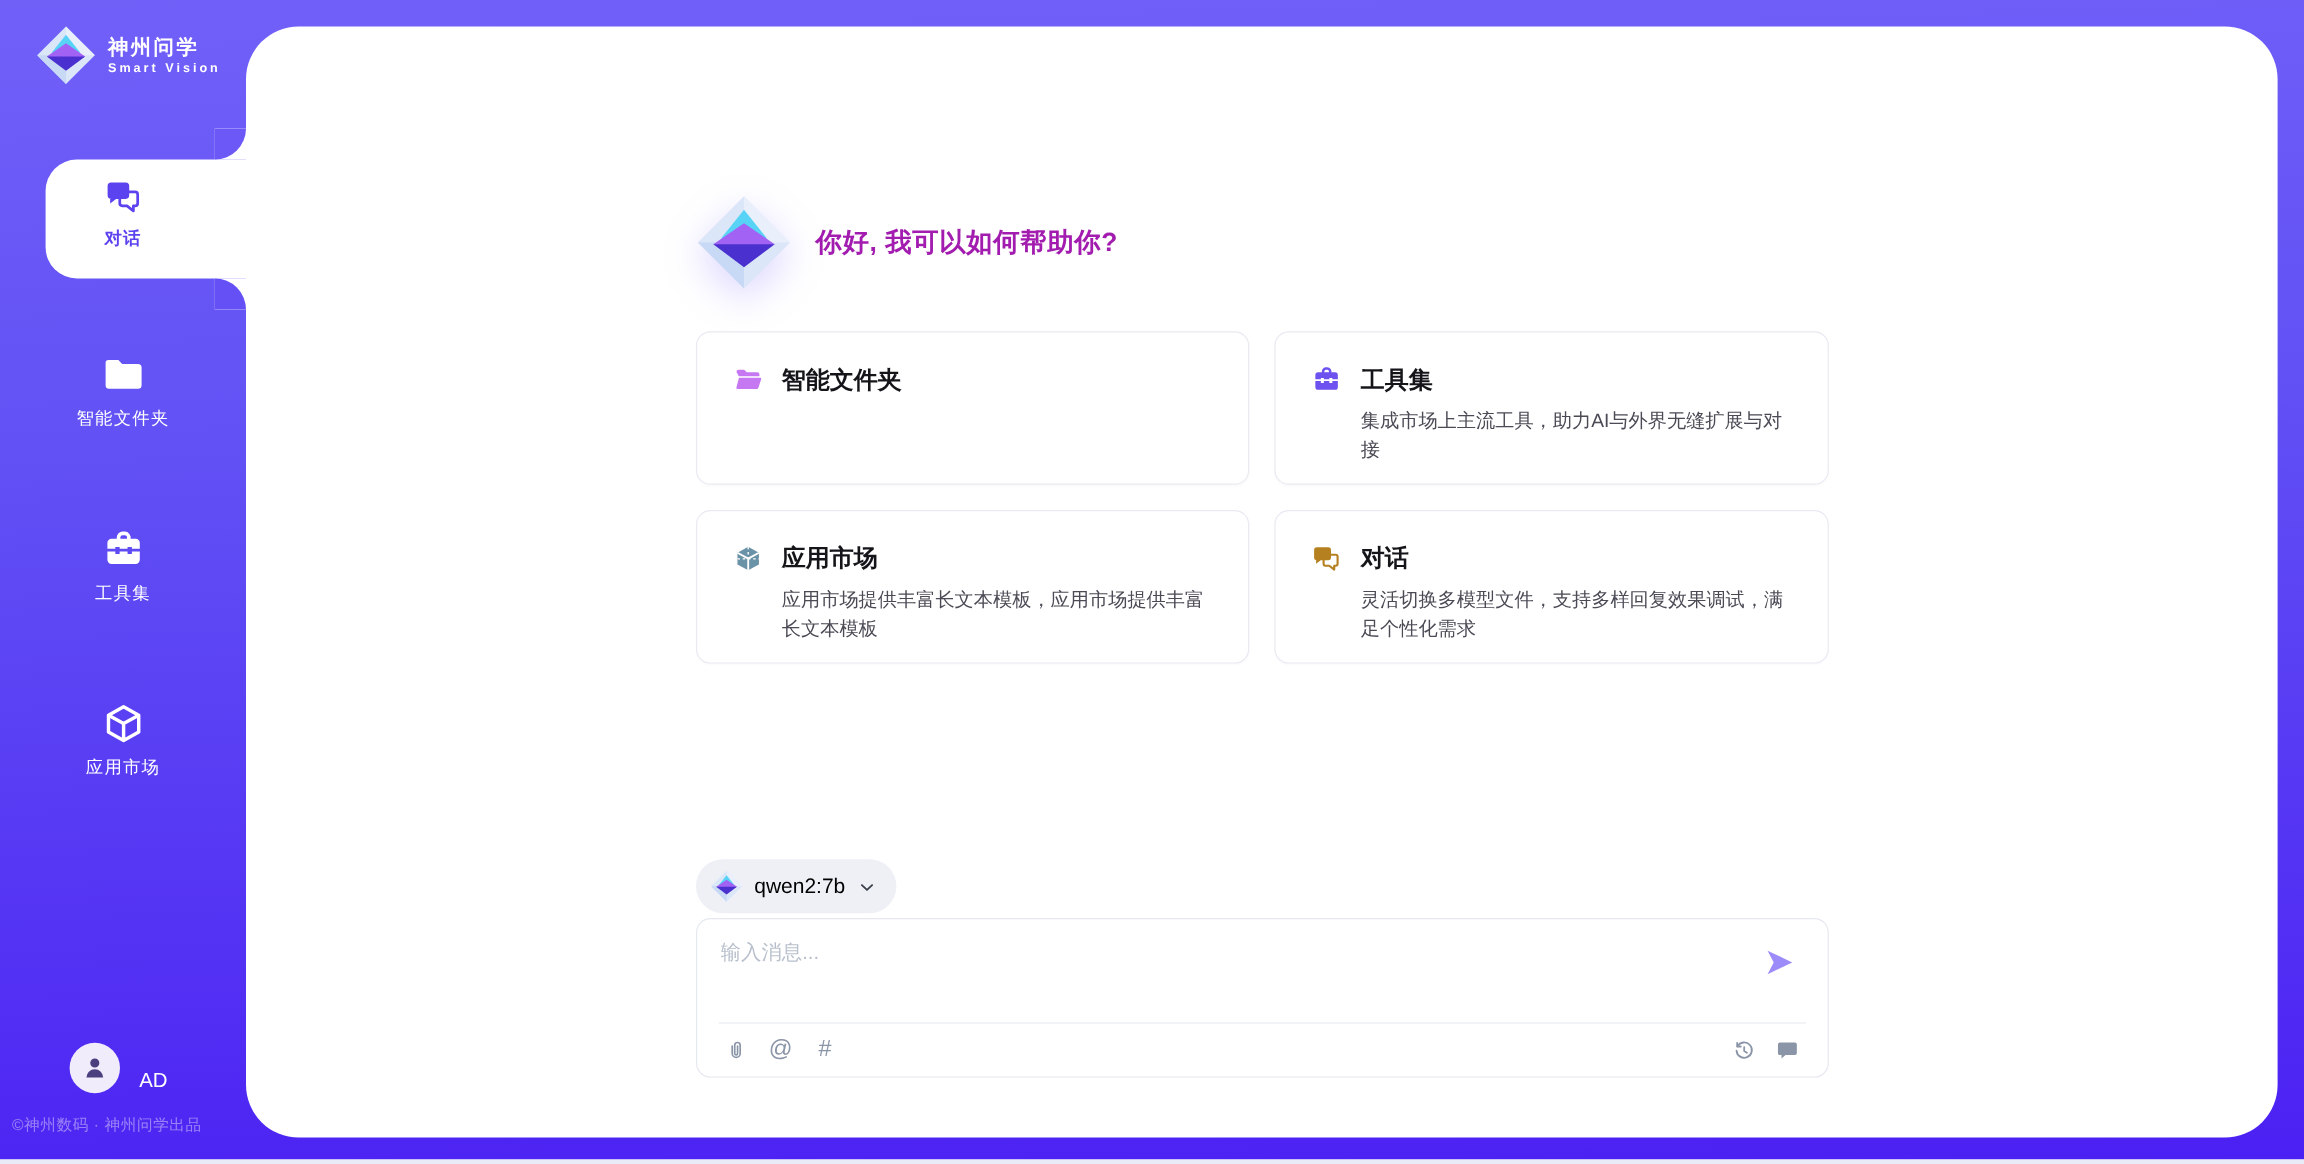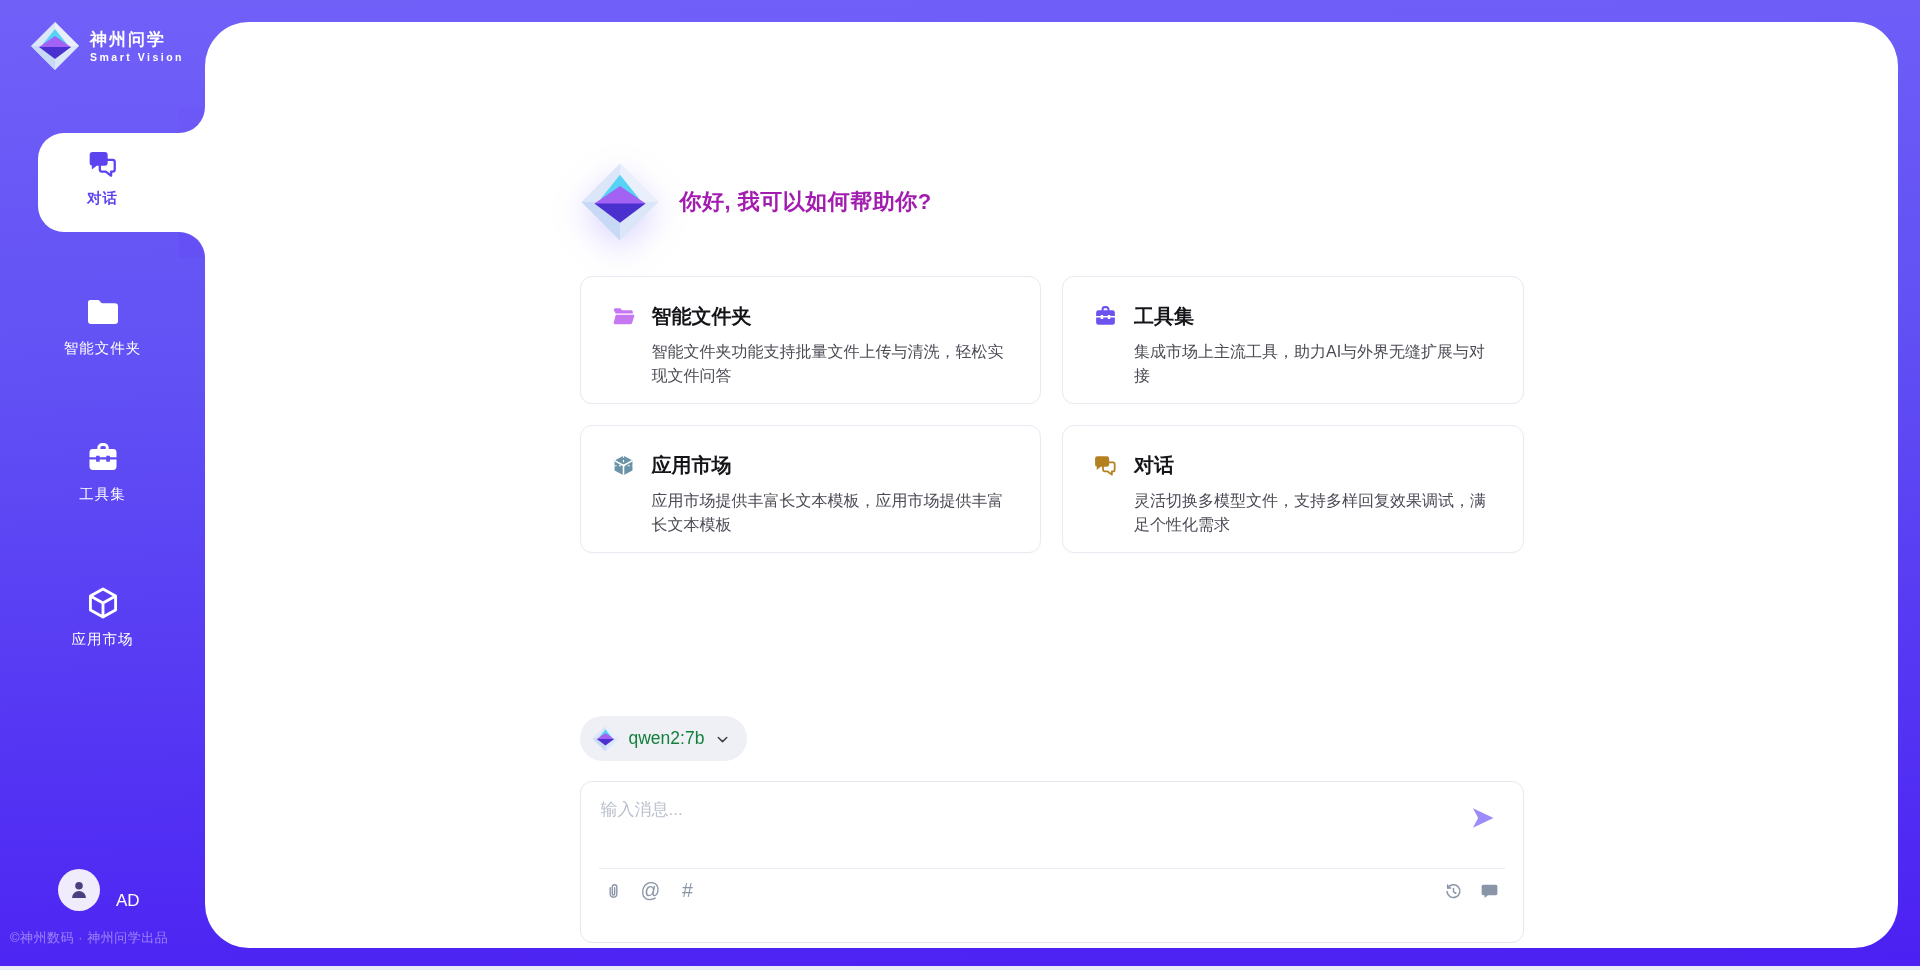--- a/index.html
+++ b/index.html
@@ -59,24 +59,24 @@
   .card-title { font-size:20px; font-weight:700; color:#141419; }
   .card-desc { margin:10px 0 0 41px; font-size:16px; color:#4a4b55; line-height:1.52; }
 
   .ic-folder-open { color:#c678f2; }
   .ic-toolbox-purple { color:#6d52f0; }
   .ic-cube-solid { color:#6b93a8; }
   .ic-chat-amber { color:#b5801f; }
 
   .model-pill { margin-top:163px; display:inline-flex; align-items:center; gap:10px; height:45px; padding:0 16px 0 12px; background:#eef0f6; border-radius:23px; cursor:pointer; }
   .model-logo { width:27px; height:27px; }
-  .model-name { font-size:17.5px; color:#15803d; }
+  .model-name { font-size:17.5px; color:#000000; }
   .model-pill .chev { width:17px; height:17px; color:#3a3f4a; margin-top:2px; }
 
-  .composer { position:relative; margin-top:20px; height:162px; border:1px solid #e6e8f0; border-radius:12px; background:#fff; }
+  .composer { position:relative; margin-top:4px; height:133px; border:1px solid #e6e8f0; border-radius:12px; background:#fff; }
   .composer textarea { position:absolute; top:16px; left:20px; right:80px; height:58px; border:none; outline:none; resize:none; background:transparent; font-family:inherit; font-size:17px; color:#33353d; }
   .composer textarea::placeholder { color:#b9c0cd; }
   .send-btn { position:absolute; right:26px; top:22px; width:28px; height:28px; background:none; border:none; cursor:pointer; color:#9b8cfa; }
   .send-btn svg { width:28px; height:28px; }
   .composer .divider { position:absolute; left:18px; right:18px; top:86px; height:1px; background:#e9ecf2; }
   .composer-toolbar { position:absolute; left:22px; right:22px; top:98px; display:flex; align-items:center; color:#8b95a8; }
   .tool-ic { width:22px; height:22px; margin-right:15px; cursor:pointer; background:none; border:none; color:#8b95a8; display:flex; align-items:center; justify-content:center; }
   .tool-ic svg { width:21px; height:21px; }
   .tool-glyph { font-size:19.5px; line-height:1; font-weight:500; }
   .spacer { flex:1; }
@@ -215,21 +215,20 @@
 
     <div class="cards">
 
       <div class="card">
         <div class="card-head">
           <svg class="ic-folder-open" viewBox="0 0 24 24">
               <use href="#icon-folder-open"></use>
             </svg>
           <span class="card-title">智能文件夹</span>
         </div>
-        <p class="card-desc">智能文件夹功能支持批量文件上传与清洗，轻松实现文件问答</p>
       </div>
 
       <div class="card">
         <div class="card-head">
           <svg class="ic-toolbox-purple" viewBox="0 0 24 24">
               <use href="#icon-toolbox"></use>
             </svg>
           <span class="card-title">工具集</span>
         </div>
         <p class="card-desc">集成市场上主流工具，助力AI与外界无缝扩展与对接</p>

